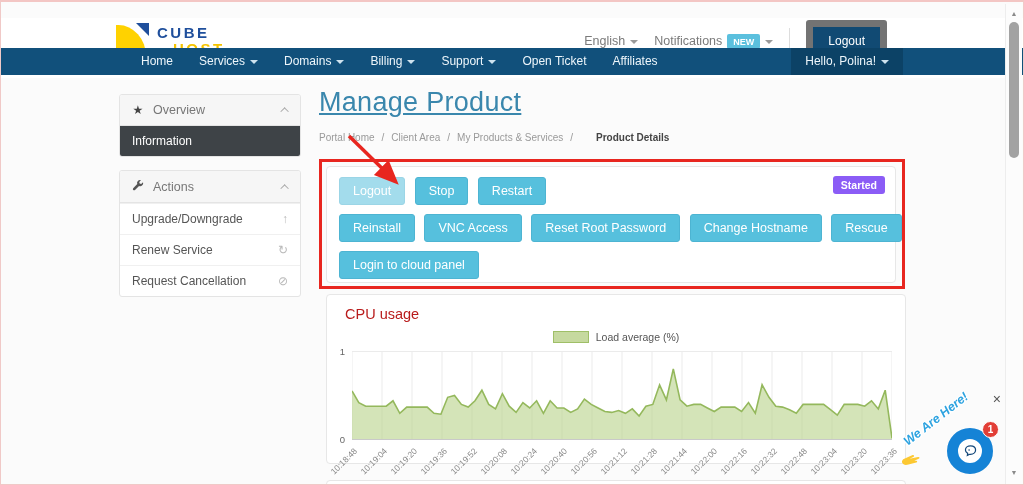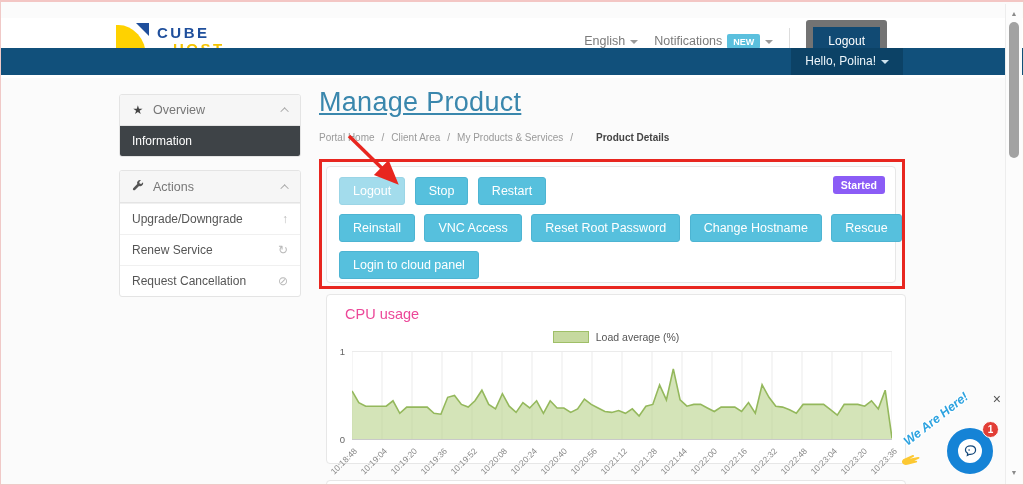--- a/index.html
+++ b/index.html
@@ -65,21 +65,21 @@
   .status-badge { position:absolute; right:10px; top:9px; background:#8b5cf6; color:#fff;
     font-size:10.5px; font-weight:bold; padding:3px 8px; border-radius:3px; }
 
   
   .anno-rect { position:absolute; left:318px; top:157px; width:586px; height:130px;
     border:3px solid #e8261f; pointer-events:none; z-index:40; }
   .anno-arrow { position:absolute; left:332px; top:122px; z-index:41; pointer-events:none; }
 
   
   .chart-card { top:207px; width:580px; height:170px; overflow:visible; }
-  .chart-title { font-size:14.5px; color:#ec4899; font-weight:400; position:absolute; left:18px; top:11px; }
+  .chart-title { font-size:14.5px; color:#b91c1c; font-weight:400; position:absolute; left:18px; top:11px; }
   .legend { position:absolute; left:0; right:0; top:36px; display:flex; justify-content:center;
     align-items:center; gap:7px; font-size:10.5px; color:#555; }
   .legend-swatch { width:36px; height:12px; background:#c6d99f; border:1px solid #9fbf67; }
   .plot { position:absolute; left:25px; top:56px; width:540px; height:89px; }
   .ytick { position:absolute; font-size:9.5px; color:#666; width:14px; text-align:right; }
   .yt1 { left:4px; top:51px; } .yt0 { left:4px; top:139px; }
   .xlabels { position:absolute; left:25px; top:147px; width:540px; height:0; }
   .xlab { position:absolute; width:50px; font-size:8.5px; color:#888; text-align:right;
     transform:rotate(-45deg); transform-origin:100% 0; top:4px; white-space:nowrap; }
   .next-card { top:393px; width:580px; height:30px; }
@@ -127,20 +127,29 @@
       </span>
       <span class="menu-link">
         <span>Notifications</span><span class="new-badge">NEW</span><span class="caret"></span>
       </span>
       <span class="top-divider"></span>
       <button class="logout-btn">Logout</button>
     </div>
   </header>
 
   <nav class="navbar">
+    <div class="nav-items">
+      <a class="nav-item">Home</a>
+      <a class="nav-item"><span>Services</span><span class="caret"></span></a>
+      <a class="nav-item"><span>Domains</span><span class="caret"></span></a>
+      <a class="nav-item"><span>Billing</span><span class="caret"></span></a>
+      <a class="nav-item"><span>Support</span><span class="caret"></span></a>
+      <a class="nav-item">Open Ticket</a>
+      <a class="nav-item">Affiliates</a>
+    </div>
     <div class="nav-user">
       <span>Hello, Polina!</span><span class="caret"></span>
     </div>
   </nav>
 
   <aside class="sidebar">
     <div class="side-panel">
       <div class="side-head">
         <span class="side-ico">★</span>
         <span>Overview</span>

